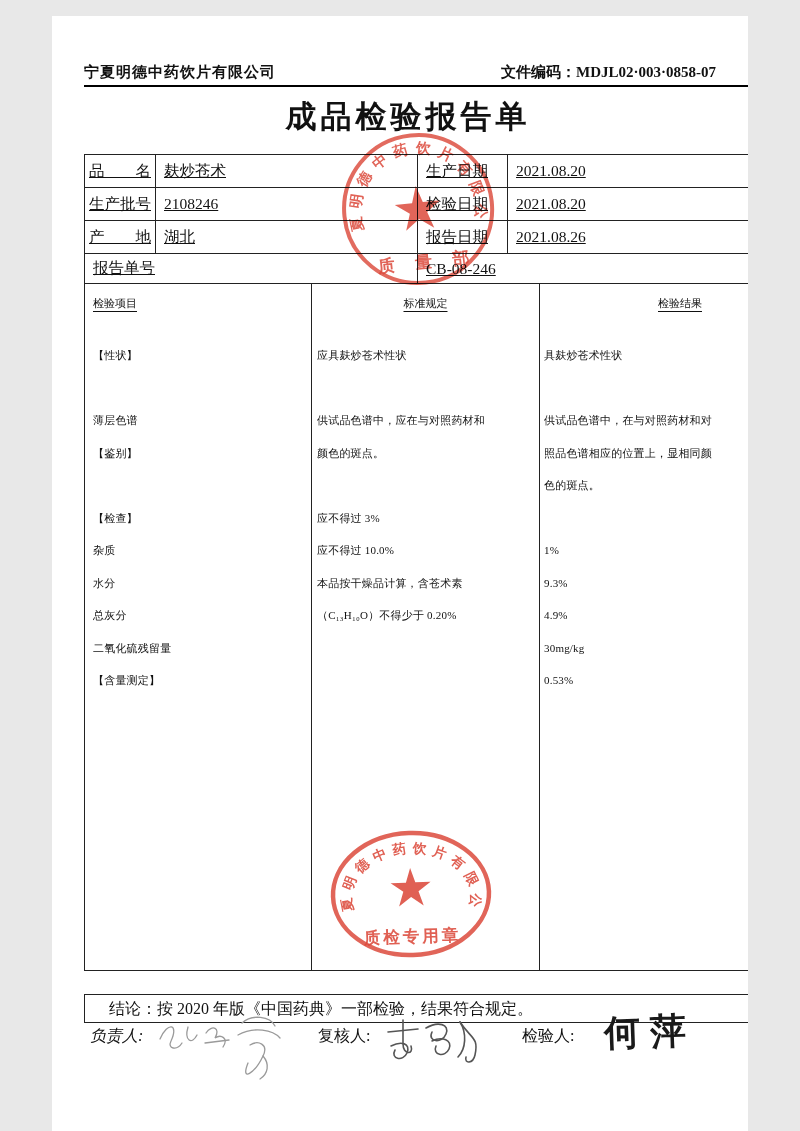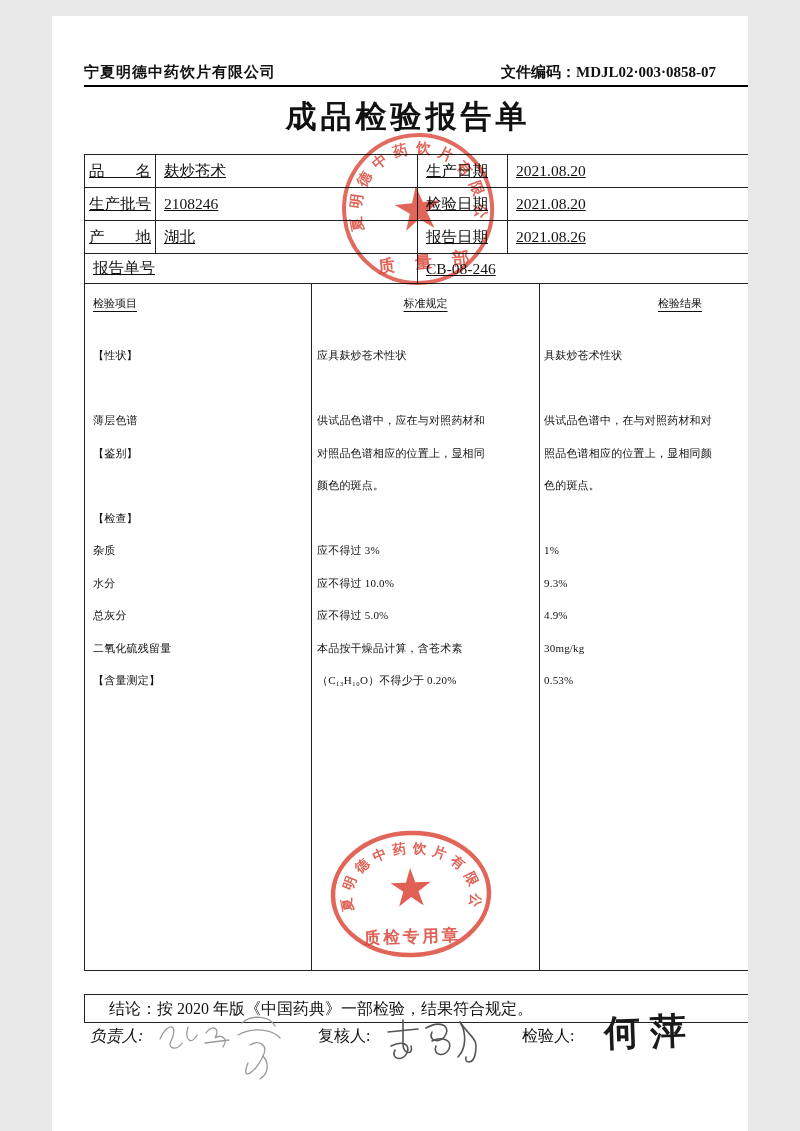--- a/index.html
+++ b/index.html
@@ -102,26 +102,24 @@
         <div class="line">水分</div>
         <div class="line">总灰分</div>
         <div class="line">二氧化硫残留量</div>
         <div class="line">【含量测定】</div>
         <div class="line"></div>
       </div>
     <div class="scol col2">
         <div class="line">应具麸炒苍术性状</div>
         <div class="line"></div>
         <div class="line">供试品色谱中，应在与对照药材和</div>
-        <div class="line">对照品色谱相应的位置上，显相同</div>
         <div class="line">颜色的斑点。</div>
         <div class="line"></div>
         <div class="line">应不得过 3%</div>
         <div class="line">应不得过 10.0%</div>
-        <div class="line">应不得过 5.0%</div>
         <div class="line">本品按干燥品计算，含苍术素</div>
         <div class="line">（C₁₃H₁₀O）不得少于 0.20%</div>
       </div>
     <div class="scol col3">
         <div class="line">具麸炒苍术性状</div>
         <div class="line"></div>
         <div class="line">供试品色谱中，在与对照药材和对</div>
         <div class="line">照品色谱相应的位置上，显相同颜</div>
         <div class="line">色的斑点。</div>
         <div class="line"></div>

